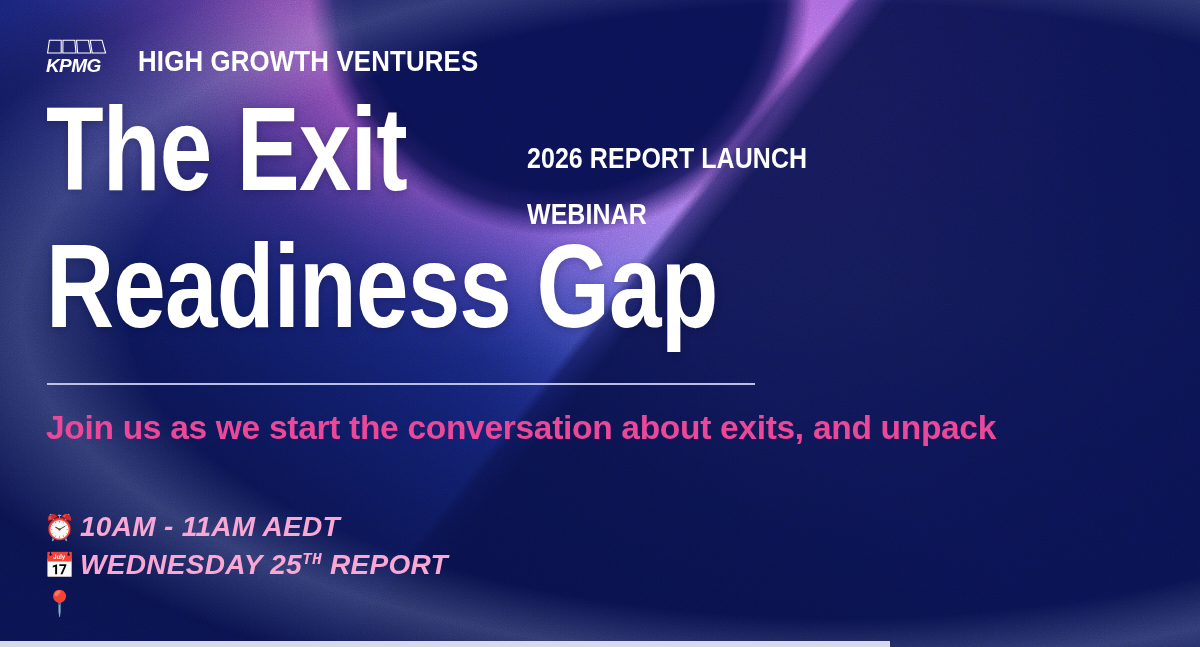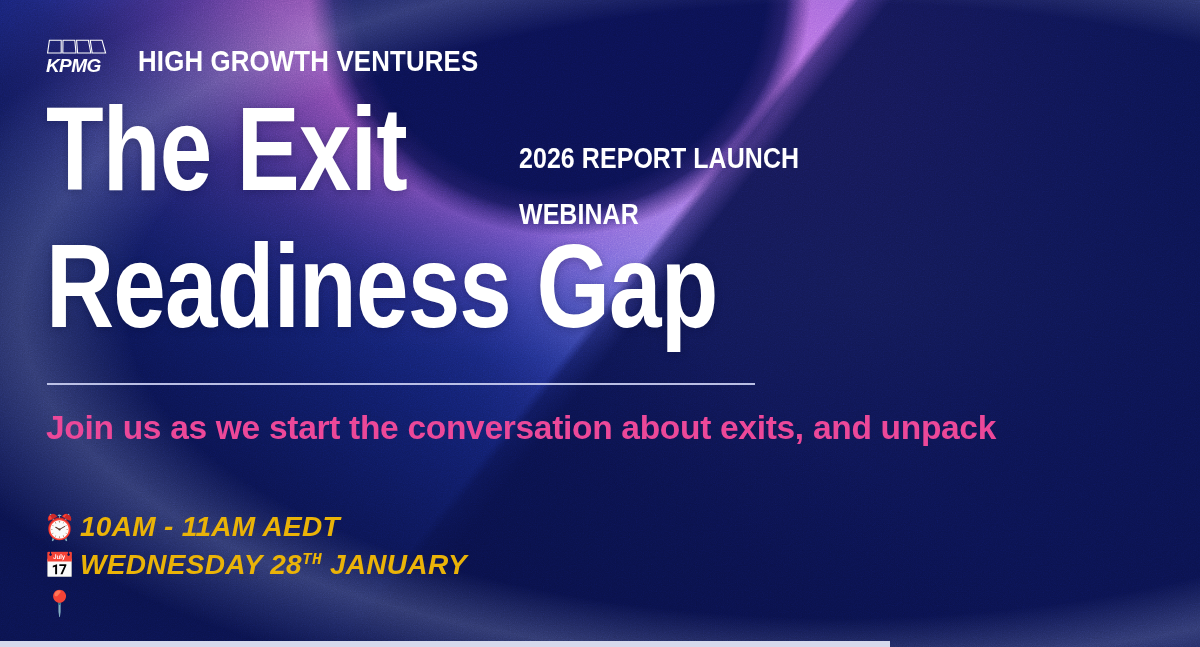--- a/index.html
+++ b/index.html
@@ -188,21 +188,21 @@
     line-height: 0.98;
     letter-spacing: -1px;
     white-space: nowrap;
     transform: scaleX(0.80);
     transform-origin: left center;
     text-shadow: 0 2px 10px rgba(6,10,48,0.28);
   }
   #headline-row-1 {
     display: flex;
     align-items: flex-start;
-    gap: 0;
+    gap: 8px;
   }
   #kicker-block {
     margin-left: 22px;
     padding-top: 52px;
     transform: scaleX(0.86);
     transform-origin: left top;
   }
   .kicker-line {
     color: #ffffff;
     font-family: "Liberation Sans Narrow", "Liberation Sans", sans-serif;
@@ -253,21 +253,21 @@
     gap: 4px;
   }
   .detail-emoji {
     font-size: 25px;
     line-height: 1;
     width: 32px;
     text-align: center;
     flex: none;
   }
   .detail-text {
-    color: #eab308;
+    color: #f9a8d4;
     font-family: "Liberation Sans", sans-serif;
     font-weight: 700;
     font-style: italic;
     font-size: 28px;
     letter-spacing: 0.3px;
     white-space: nowrap;
   }
   .detail-text sup {
     font-size: 0.58em;
     vertical-align: super;
@@ -351,21 +351,21 @@
       <div class="detail-row">
         <span class="detail-emoji">⏰</span>
         <span class="detail-text">
           <span>10AM - 11AM AEDT</span>
         </span>
       </div>
 
       <div class="detail-row">
         <span class="detail-emoji">📅</span>
         <span class="detail-text">
-          <span>WEDNESDAY 28</span><sup>TH</sup><span> JANUARY</span>
+          <span>WEDNESDAY 25</span><sup>TH</sup><span> REPORT</span>
         </span>
       </div>
 
       <div class="detail-row">
         <span class="detail-emoji">📍</span>
       </div>
 
     </div>
 
   </div>

